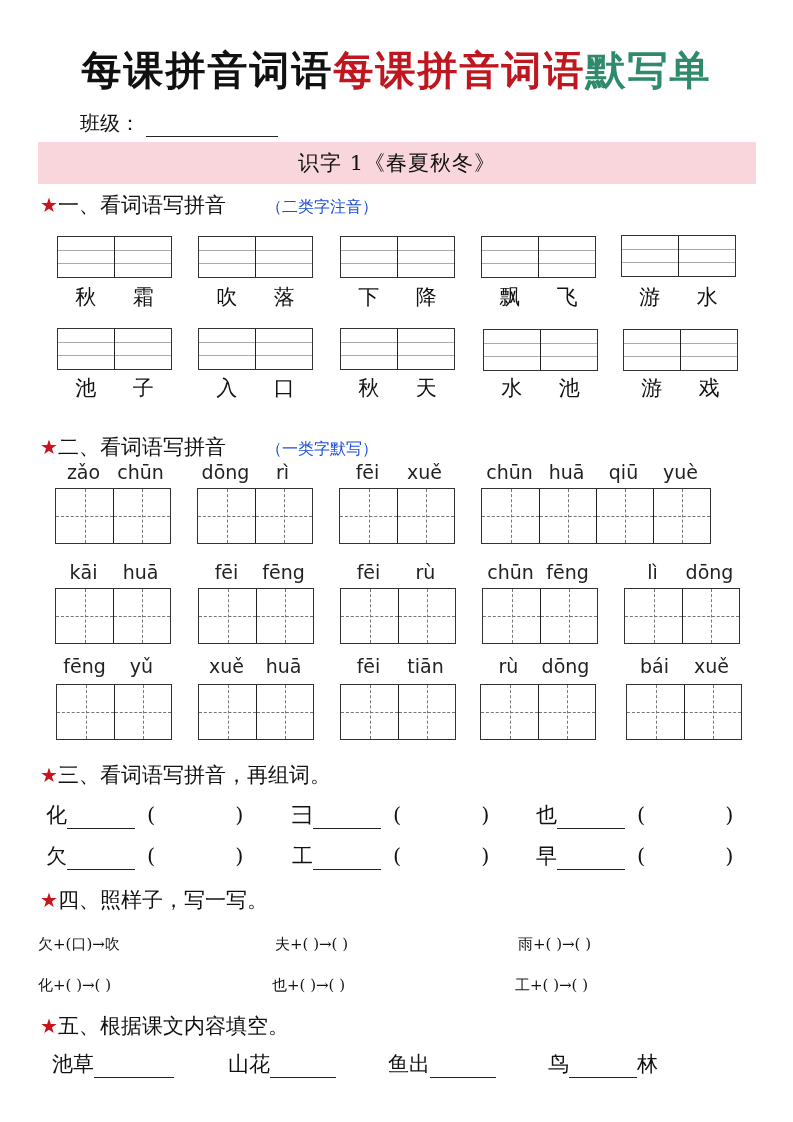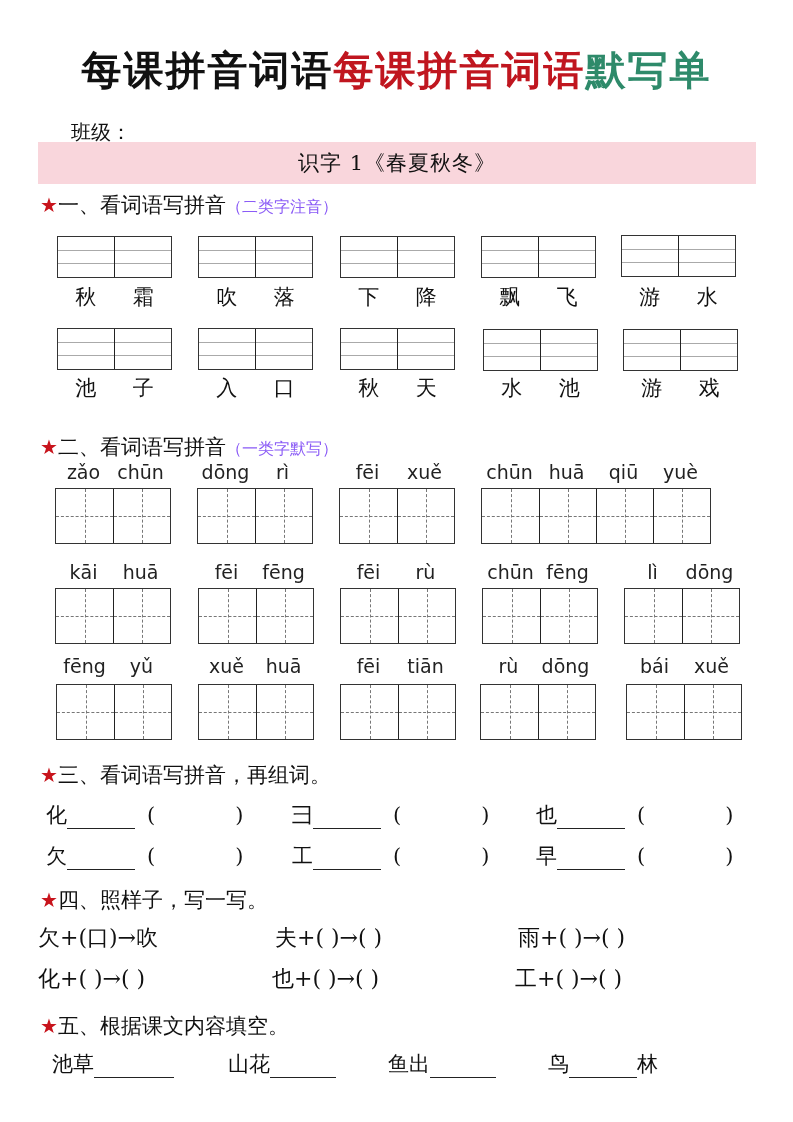--- a/index.html
+++ b/index.html
@@ -31,21 +31,21 @@
   
   .banner {
     left: 38px; top: 142px; width: 718px; height: 42px;
     background: #f9d6dc; text-align: center;
     font-size: 21px; line-height: 42px; letter-spacing: 1px;
   }
 
   
   .sec-head { left: 40px; font-size: 21px; white-space: nowrap; line-height: 30px; }
   .sec-head .star { color: #c8141c; font-family: "DejaVu Sans", sans-serif; font-size: 20px; }
-  .sec-head .sub { color: #8b5cf6; font-size: 16px; }
+  .sec-head .sub { color: #1d4ed8; font-size: 16px; margin-left: 40px; }
 
   
   .py-box {
     position: absolute; width: 115px; height: 42px;
     border: 1.5px solid #333; display: flex;
   }
   .py-box .half { flex: 1; position: relative; }
   .py-box .half + .half { border-left: 1.5px solid #222; }
   .py-box .line { position: absolute; left: 0; right: 0; height: 0; border-top: 1px solid #aaa; }
   .py-box .l1 { top: 13px; }
@@ -60,34 +60,34 @@
   .tz-cell::after { content: ""; position: absolute; top: 50%; left: 0; right: 0; border-top: 1px dashed #777; }
   .pinyin-row { position: absolute; display: flex; font-family: "DejaVu Sans", sans-serif; font-size: 19px; color: #222; }
   .pinyin-row span { width: 57px; text-align: center; display: inline-block; }
 
   
   .s3-row { position: absolute; left: 46px; font-size: 21px; white-space: nowrap; }
   .s3-item { position: absolute; top: 0; white-space: nowrap; }
   .blank { display: inline-block; border-bottom: 1.5px solid #222; height: 22px; vertical-align: bottom; }
 
   
-  .s4-item { position: absolute; font-size: 22px; white-space: nowrap; }
+  .s4-item { position: absolute; font-size: 15px; white-space: nowrap; margin-top: 12px; }
 
   
   .s5-item { position: absolute; font-size: 21px; white-space: nowrap; }
 </style>
 </head>
 <body>
 
 <div class="abs title">
   <span class="t-black">每课拼音词语</span><span class="t-red">每课拼音词语</span><span class="t-green">默写单</span>
 </div>
 
 <div class="abs info-row">
-  <div class="info-item" style="left:7px;margin-top:9px;">
+  <div class="info-item" style="left:16px;">
     <span>班级：</span>
     <span class="info-line" style="width:132px;"></span>
   </div>
 </div>
 
 <div class="abs banner">识字 1《春夏秋冬》</div>
 
 <div class="abs sec-head" style="top:190px;">
   <span class="star">★</span><span>一、看词语写拼音</span><span class="sub">（二类字注音）</span>
 </div>

